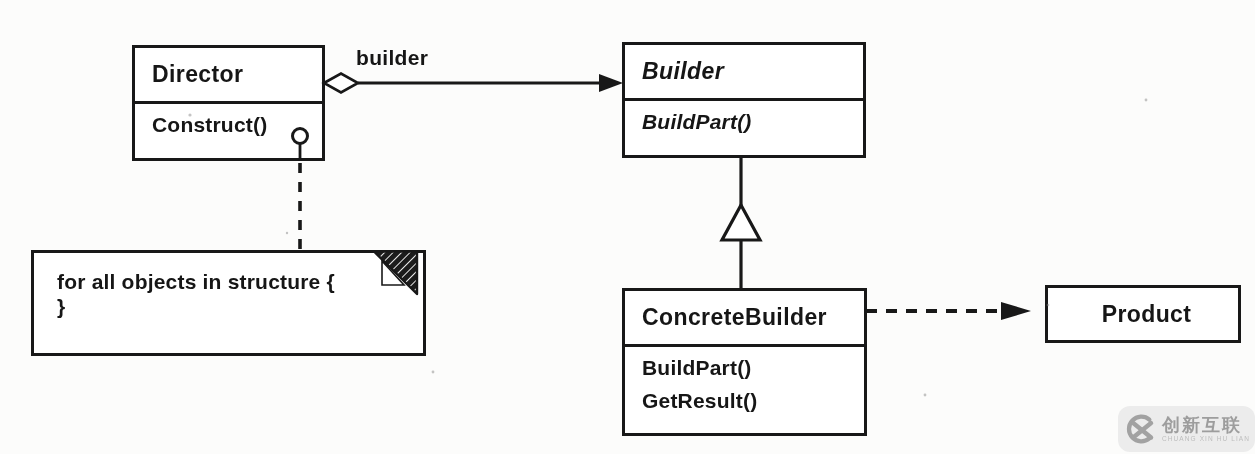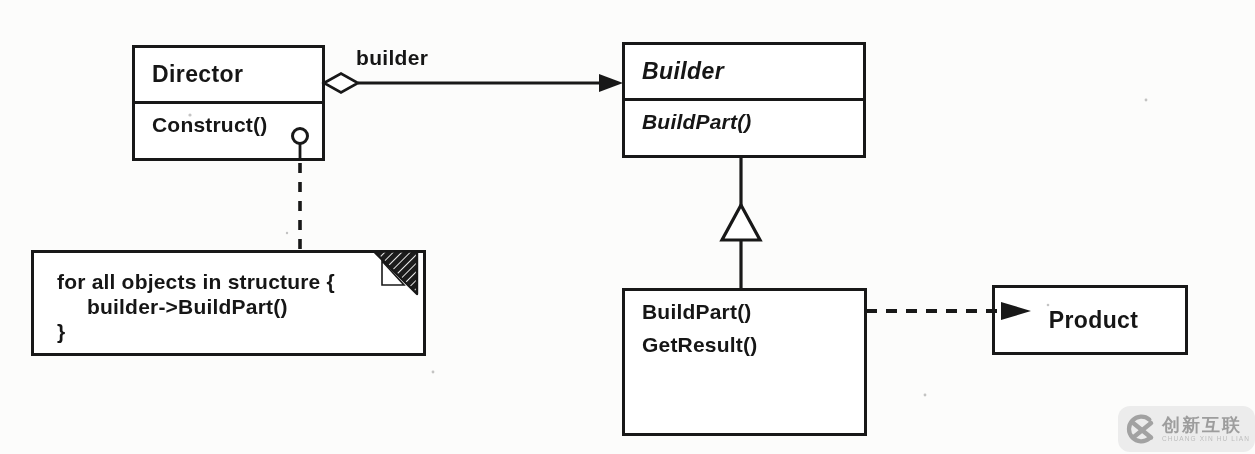--- a/index.html
+++ b/index.html
@@ -64,37 +64,39 @@
   <div class="cls" style="left:622px;top:42px;width:244px;height:116px">
     <div class="cls-title abstract">
       <span>Builder</span>
     </div>
     <div class="cls-body">
       <div class="method abstract">BuildPart()</div>
     </div>
   </div>
 
   <div class="cls" style="left:622px;top:288px;width:245px;height:148px">
+    <div class="cls-title">
+      <span>ConcreteBuilder</span>
+    </div>
     <div class="cls-body">
       <div class="method">BuildPart()</div>
       <div class="method">GetResult()</div>
     </div>
   </div>
 
-  <div class="cls" style="left:992px;top:285px;width:196px;height:70px">
+  <div class="cls" style="left:1045px;top:285px;width:196px;height:58px">
     <div class="cls-title no-divider">
       <span>Product</span>
     </div>
   </div>
 
   <div class="assoc-label" style="left:356px;top:46px">builder</div>
 
   <div class="note" style="left:31px;top:250px;width:395px;height:106px">
     <div class="note-line">for all objects in structure {</div>
-    <div class="note-line indent">builder-&gt;BuildPart()</div>
     <div class="note-line">}</div>
   </div>
 
   <svg id="connectors" width="1255" height="454" viewBox="0 0 1255 454">
     <defs>
       <pattern id="dogear-hatch" width="6" height="6" patternUnits="userSpaceOnUse" patternTransform="rotate(45)">
         <rect width="6" height="6" fill="#1c1c1c"></rect>
         <line x1="0" y1="0" x2="0" y2="6" stroke="#ffffff" stroke-width="1.8"></line>
       </pattern>
     </defs>

